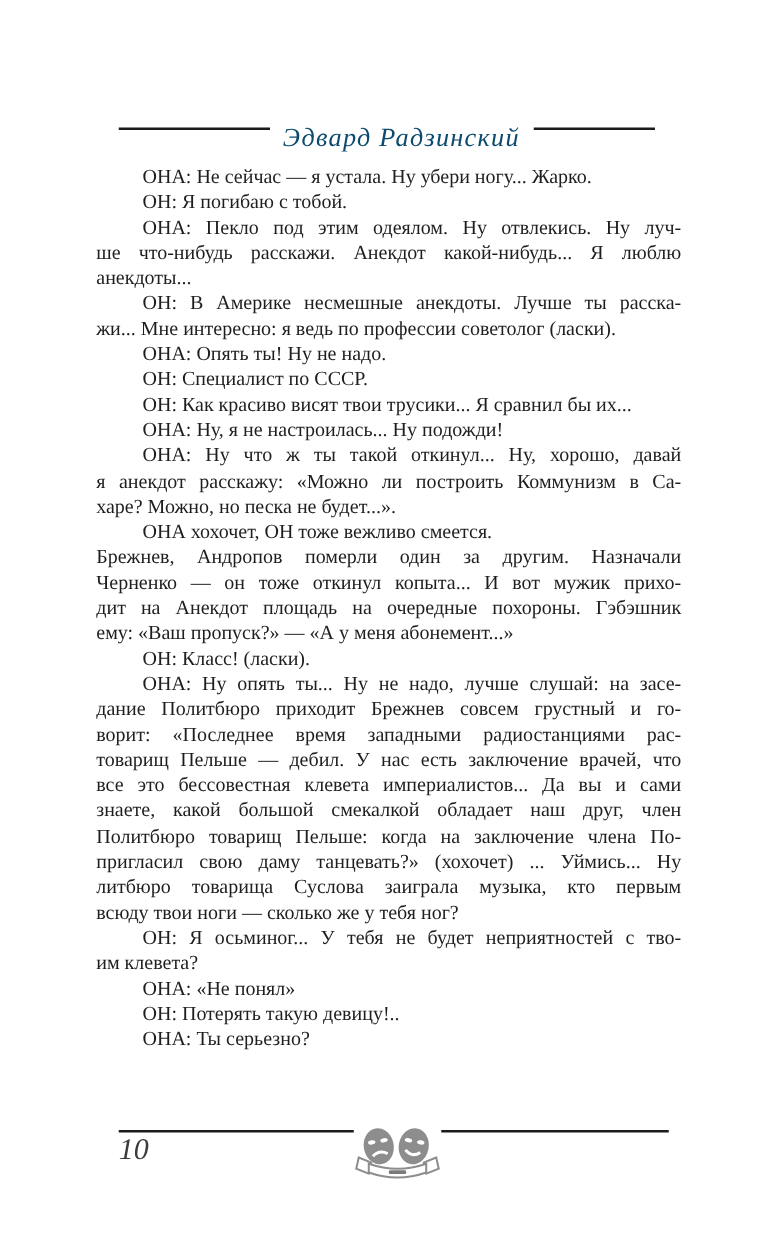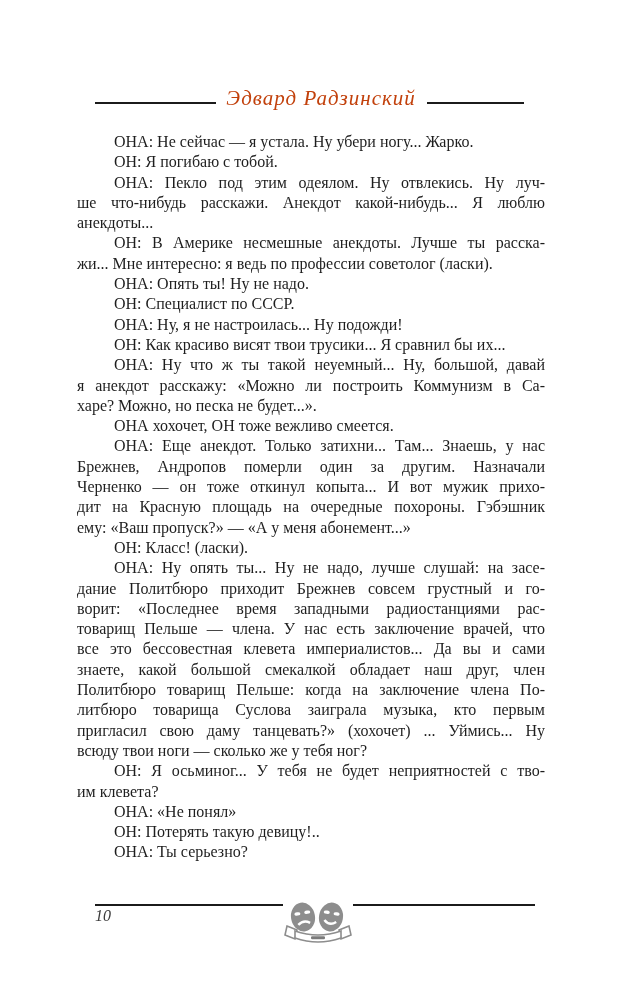--- a/index.html
+++ b/index.html
@@ -20,28 +20,28 @@
   .head-rule {
     position: absolute;
     top: 102px;
     height: 2px;
     background: #1b1b1b;
   }
   .head-rule.left  { left: 95px;  width: 121px; }
   .head-rule.right { left: 427px; width: 97px; }
   .author-name {
     position: absolute;
-    top: 86px;
+    top: 98px;
     left: 213px;
     width: 216px;
     text-align: center;
     font-style: italic;
     font-size: 21px;
     letter-spacing: 1px;
-    color: #c2410c;
+    color: #0c4a6e;
     white-space: nowrap;
   }
 
   
   .dialogue {
     position: absolute;
     top: 132px;
     left: 77px;
     width: 468px;
     font-size: 16px;
@@ -64,21 +64,21 @@
     height: 2px;
     background: #1b1b1b;
   }
   .foot-rule.left  { left: 95px;  width: 188px; }
   .foot-rule.right { left: 353px; width: 182px; }
   .page-number {
     position: absolute;
     top: 907px;
     left: 95px;
     font-style: italic;
-    font-size: 16px;
+    font-size: 24px;
     color: #3c3c3c;
   }
   .masks-ornament {
     position: absolute;
     top: 900px;
     left: 284px;
     width: 68px;
     height: 50px;
   }
 </style>
@@ -109,53 +109,52 @@
         <span class="line first">ОН: В Америке несмешные анекдоты. Лучше ты расска-</span>
         <span class="line last">жи... Мне интересно: я ведь по профессии советолог (ласки).</span>
       </p>
       <p class="para">
         <span class="line first last">ОНА: Опять ты! Ну не надо.</span>
       </p>
       <p class="para">
         <span class="line first last">ОН: Специалист по СССР.</span>
       </p>
       <p class="para">
+        <span class="line first last">ОН: Как красиво висят твои трусики... Я сравнил бы их...</span>
+      </p>
+      <p class="para">
         <span class="line first last">ОНА: Ну, я не настроилась... Ну подожди!</span>
       </p>
       <p class="para">
-        <span class="line first last">ОН: Как красиво висят твои трусики... Я сравнил бы их...</span>
-      </p>
-      <p class="para">
-        <span class="line first">ОНА: Ну что ж ты такой неуемный... Ну, большой, давай</span>
+        <span class="line first">ОНА: Ну что ж ты такой откинул... Ну, хорошо, давай</span>
         <span class="line">я анекдот расскажу: «Можно ли построить Коммунизм в Са-</span>
         <span class="line last">харе? Можно, но песка не будет...».</span>
       </p>
       <p class="para">
         <span class="line first last">ОНА хохочет, ОН тоже вежливо смеется.</span>
       </p>
       <p class="para">
-        <span class="line first">ОНА: Еще анекдот. Только затихни... Там... Знаешь, у нас</span>
         <span class="line">Брежнев, Андропов померли один за другим. Назначали</span>
         <span class="line">Черненко — он тоже откинул копыта... И вот мужик прихо-</span>
-        <span class="line">дит на Красную площадь на очередные похороны. Гэбэшник</span>
+        <span class="line">дит на Анекдот площадь на очередные похороны. Гэбэшник</span>
         <span class="line last">ему: «Ваш пропуск?» — «А у меня абонемент...»</span>
       </p>
       <p class="para">
         <span class="line first last">ОН: Класс! (ласки).</span>
       </p>
       <p class="para">
         <span class="line first">ОНА: Ну опять ты... Ну не надо, лучше слушай: на засе-</span>
         <span class="line">дание Политбюро приходит Брежнев совсем грустный и го-</span>
         <span class="line">ворит: «Последнее время западными радиостанциями рас-</span>
-        <span class="line">товарищ Пельше — члена. У нас есть заключение врачей, что</span>
+        <span class="line">товарищ Пельше — дебил. У нас есть заключение врачей, что</span>
         <span class="line">все это бессовестная клевета империалистов... Да вы и сами</span>
         <span class="line">знаете, какой большой смекалкой обладает наш друг, член</span>
         <span class="line">Политбюро товарищ Пельше: когда на заключение члена По-</span>
+        <span class="line">пригласил свою даму танцевать?» (хохочет) ... Уймись... Ну</span>
         <span class="line">литбюро товарища Суслова заиграла музыка, кто первым</span>
-        <span class="line">пригласил свою даму танцевать?» (хохочет) ... Уймись... Ну</span>
         <span class="line last">всюду твои ноги — сколько же у тебя ног?</span>
       </p>
       <p class="para">
         <span class="line first">ОН: Я осьминог... У тебя не будет неприятностей с тво-</span>
         <span class="line last">им клевета?</span>
       </p>
       <p class="para">
         <span class="line first last">ОНА: «Не понял»</span>
       </p>
       <p class="para">

